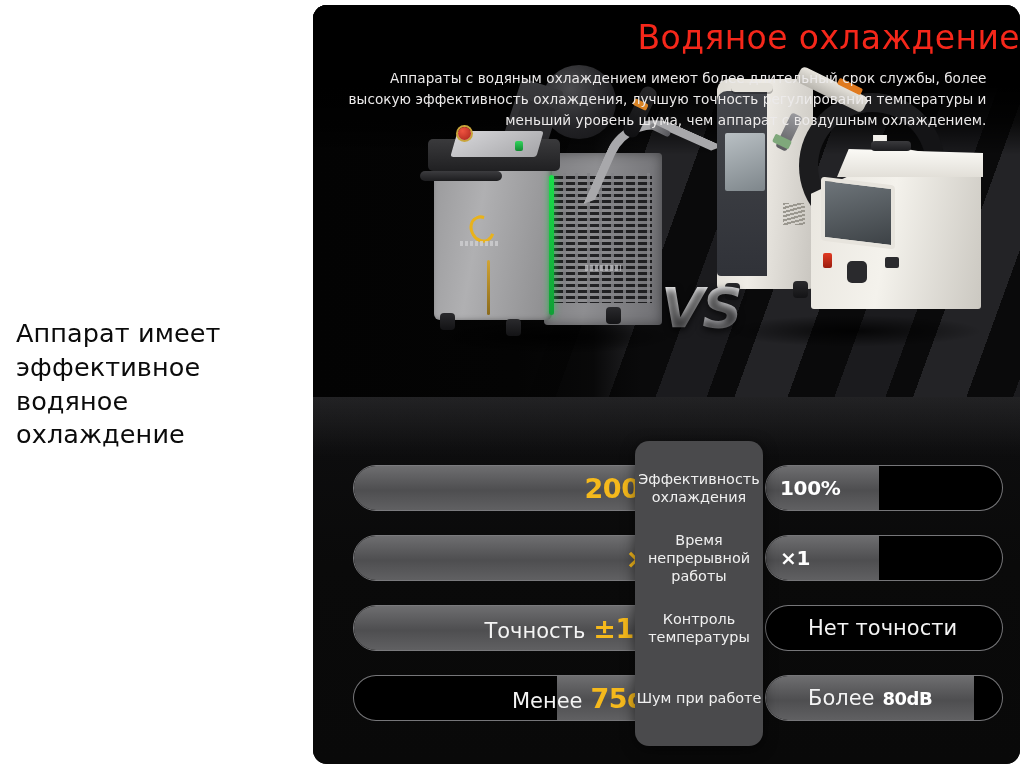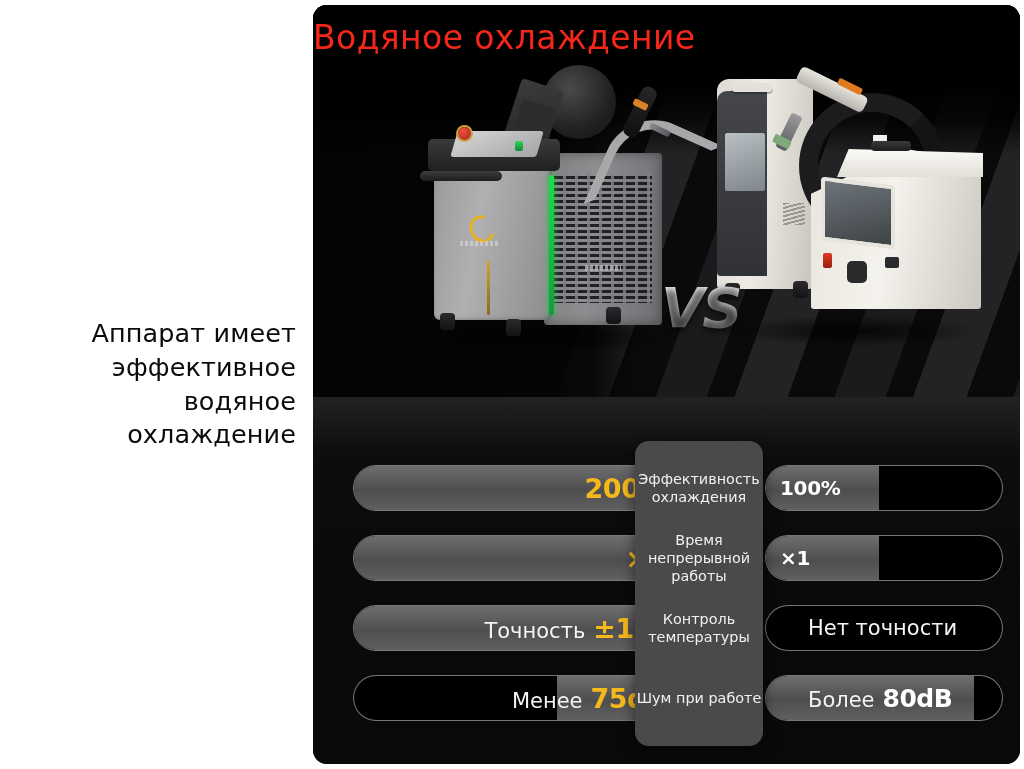--- a/index.html
+++ b/index.html
@@ -14,21 +14,21 @@
   
   .left-caption{
     position:absolute;
     left:0; top:0;
     width:312px; height:769px;
     display:flex; align-items:center; justify-content:center;
     background:#ffffff;
   }
   .left-caption-text{
     width:280px;
-    text-align:right;
+    text-align:left;
     color:#0b0b0b;
     font-size:25.5px;
     line-height:1.33;
     letter-spacing:.1px;
     font-family:"DejaVu Sans","Liberation Sans",sans-serif;
   }
 
   
   .panel{
     position:absolute;
@@ -63,21 +63,21 @@
     background:linear-gradient(180deg,#141415 0%,#0d0d0e 14%,#0a0a0a 46%,#090909 100%);
   }
   .floor-sheen{
     position:absolute;left:0;top:392px;width:100%;height:60px;
     background:linear-gradient(180deg,rgba(90,90,95,.20),rgba(0,0,0,0));
   }
 
   
   .head{
     position:absolute; left:0; top:0; width:100%;
-    text-align:left; z-index:6;
+    text-align:right; z-index:6;
   }
   .title{
     margin-top:13px;
     color:#f5271a;
     font-size:33px;
     letter-spacing:.4px;
     font-family:"DejaVu Sans","Liberation Sans",sans-serif;
   }
   .subtitle{
     margin:11px auto 0;
@@ -323,21 +323,21 @@
   .fill{
     position:absolute;top:0;height:100%;
     background:linear-gradient(180deg,#6e6e70,#4e4e50 55%,#606062 100%);
   }
   .fill.from-left{left:0;}
   .fill.from-right{right:0;}
   .bar-empty{background:#000;}
   .bar-txt{position:relative;z-index:2;white-space:nowrap;font-size:20px;color:#f2f2f2;}
   .bar-txt .hl-lg{color:#f5b91c;font-weight:bold;font-size:27px;letter-spacing:-.5px;}
   .bar-txt .wht{color:#fff;font-weight:bold;font-size:20px;letter-spacing:-.3px;}
-  .bar-txt .wht-lg{color:#fff;font-weight:bold;font-size:25px;letter-spacing:-.5px;}
+  .bar-txt .wht-lg{color:#fff;font-weight:bold;font-size:18px;letter-spacing:-.5px;}
   .bar-txt .lbl{color:#f4f4f4;font-size:21px;margin-right:8px;margin-left:28px;}
 
   .center-panel{
     position:absolute;left:322px;top:-12px;width:128px;height:305px;
     background:#4a4a4c;border-radius:14px;z-index:9;
     box-shadow:0 3px 14px rgba(0,0,0,.55);
   }
   .center-cell{
     position:absolute;left:0;width:100%;height:46px;
     display:flex;align-items:center;justify-content:center;
@@ -354,20 +354,21 @@
 <div class="panel">
 
   <div class="backdrop"></div>
   <div class="backdrop-dim"></div>
   <div class="backdrop-top"></div>
   <div class="floor"></div>
   <div class="floor-sheen"></div>
 
   <div class="head">
     <div class="title">Водяное охлаждение</div>
+    <div class="subtitle">Аппараты  с водяным охлаждением имеют более длительный срок службы, более высокую эффективность охлаждения, лучшую точность регулирования температуры и меньший уровень шума, чем аппарат с воздушным охлаждением.</div>
   </div>
 
   <div class="stage">
 
     <div class="wc">
       <div class="wc-shadow"></div>
       <div class="wc-reel"></div>
       <div class="wc-reel-arm"></div>
       <div class="wc-reel-plate"></div>
       <div class="wc-cab"></div>

